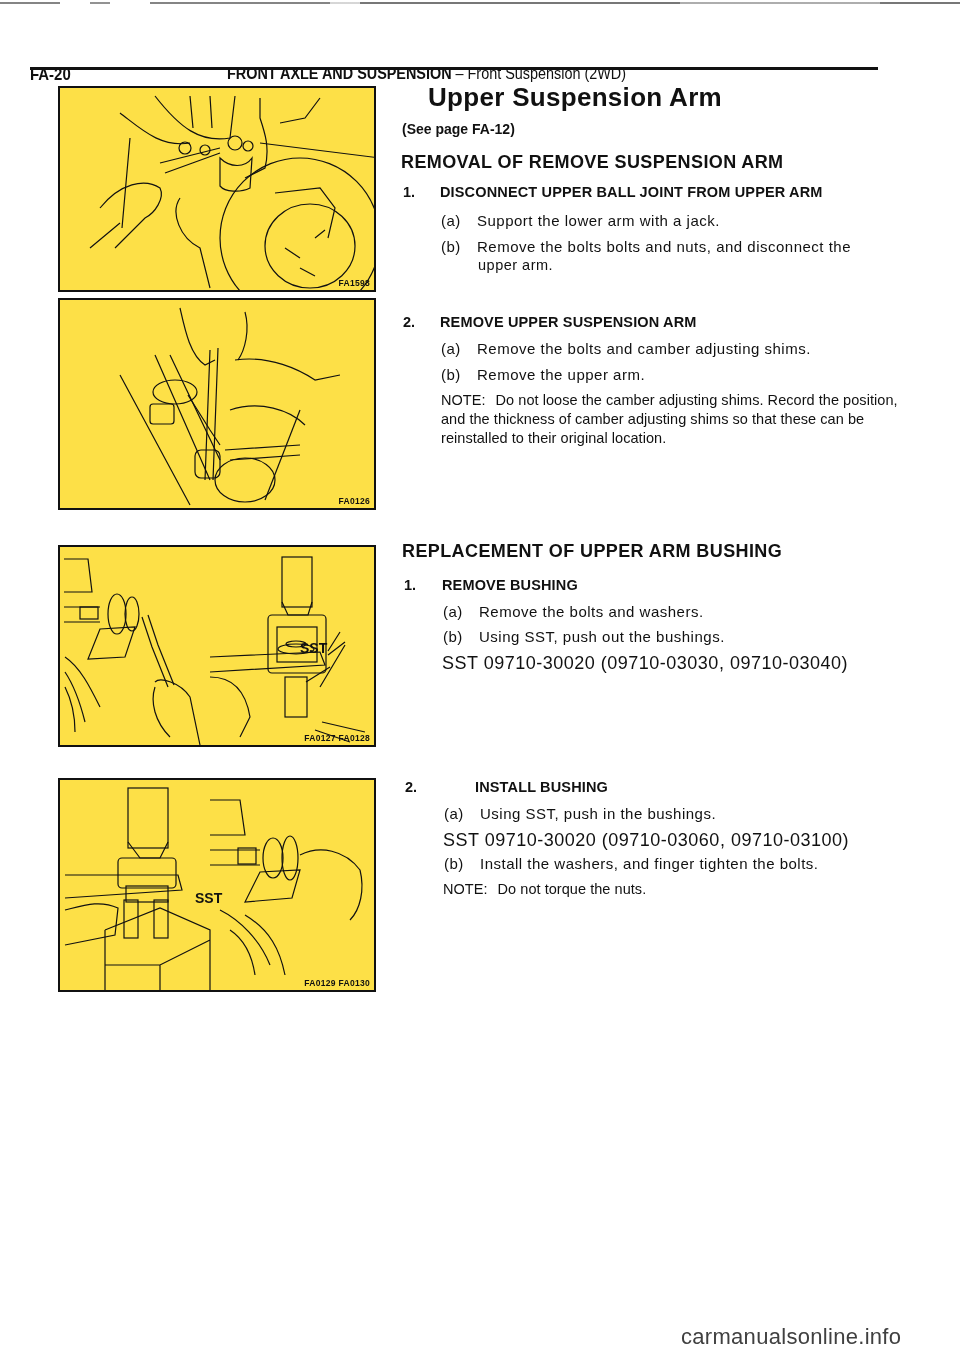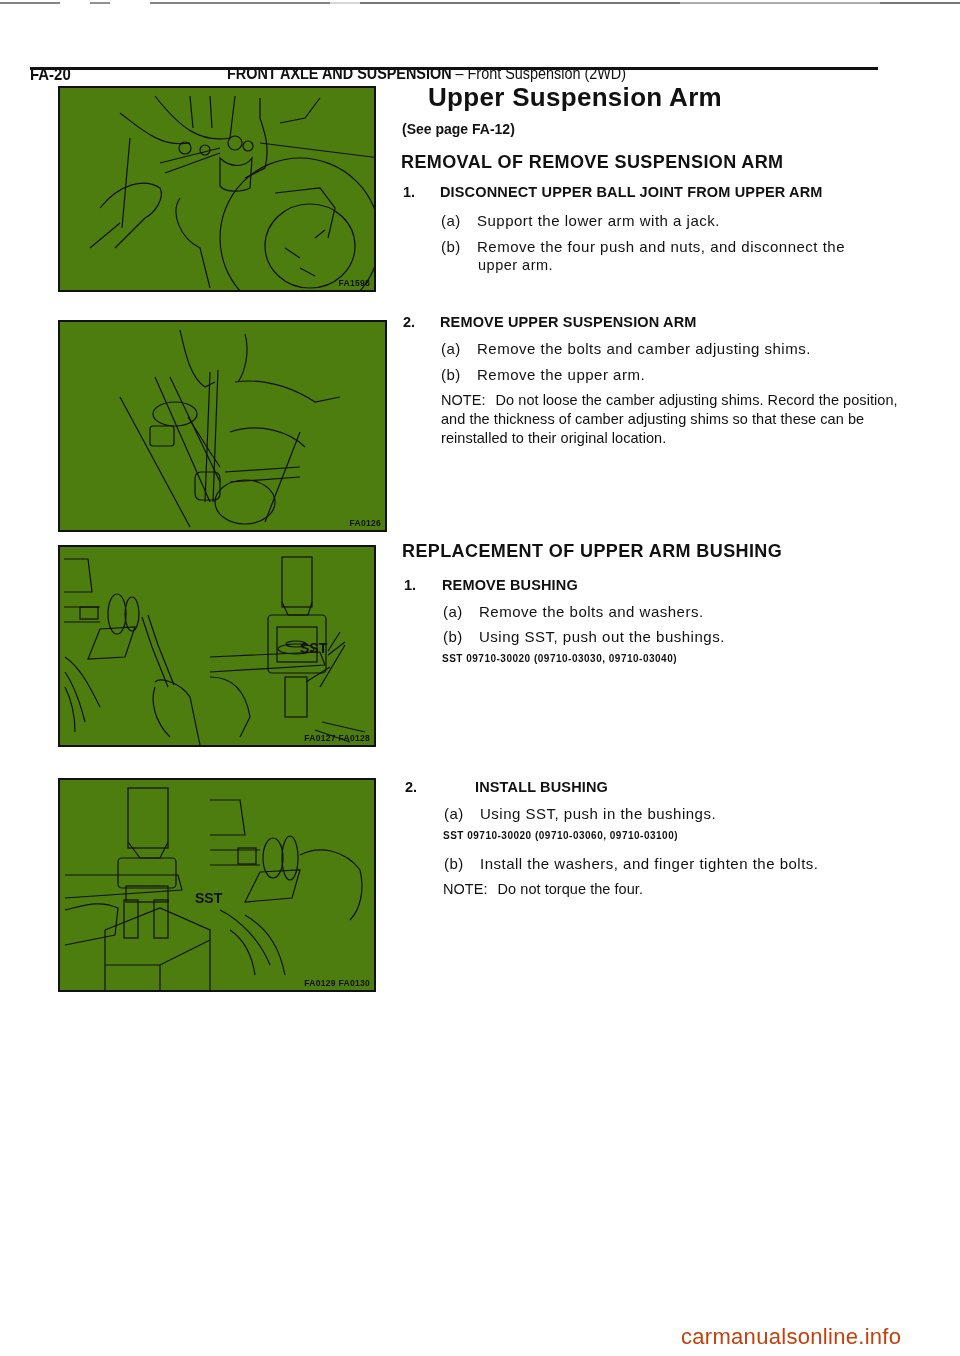--- a/index.html
+++ b/index.html
@@ -18,42 +18,42 @@
       font-family: "Liberation Sans", sans-serif; transform: scaleX(.88); transform-origin: left;
     }
     .header-title {
       position: absolute; left: 200px; top: 2px; font-size: 16px; white-space: nowrap;
       transform: scaleX(.9); transform-origin: left;
     }
     .header-title b { font-weight: bold; }
     .header-rule { position: absolute; left: 30px; top: 67px; width: 848px; height: 3px; background: #111; }
 
     .figure {
-      position: absolute; left: 58px; width: 314px; border: 2px solid #111; background: #4d7c0f; overflow: hidden;
+      position: absolute; left: 58px; width: 314px; border: 2px solid #111; background: #fde047; overflow: hidden;
     }
     .figure svg { position: absolute; left: 0; top: 0; }
     .fig-label {
       position: absolute; right: 4px; bottom: 2px; font-size: 8.5px; font-weight: bold; letter-spacing: .3px;
     }
     .callout {
       position: absolute; font-size: 14px; font-weight: bold;
     }
     .h1 { position: absolute; left: 400px; top: 82px; font-size: 26px; font-weight: bold; letter-spacing: .3px; margin-left: 28px; }
     .see { position: absolute; left: 402px; top: 121px; font-size: 14px; font-weight: bold; }
     .h2 { position: absolute; font-size: 18px; font-weight: bold; letter-spacing: .4px; white-space: nowrap; }
     .step-num { position: absolute; font-size: 14.5px; font-weight: bold; }
     .step-title { position: absolute; font-size: 14.5px; font-weight: bold; white-space: nowrap; letter-spacing: .15px; }
     .sub { position: absolute; font-size: 15px; letter-spacing: .5px; white-space: nowrap; }
     .sub .lbl { display: inline-block; width: 36px; }
     .sub-cont { position: absolute; font-size: 14.5px; letter-spacing: .5px; white-space: nowrap; }
     .note { position: absolute; font-size: 14.5px; line-height: 19px; width: 470px; letter-spacing: .05px; }
     .note .note-lbl { margin-right: 10px; }
-    .sst { position: absolute; font-size: 10px; letter-spacing: .5px; white-space: nowrap; font-weight: bold; }
+    .sst { position: absolute; font-size: 18px; letter-spacing: .5px; white-space: nowrap; }
     .watermark {
-      position: absolute; left: 681px; top: 1324px; font-size: 22px; color: #c2410c; letter-spacing: .3px; text-align: right;
+      position: absolute; left: 681px; top: 1324px; font-size: 22px; color: #404040; letter-spacing: .3px; text-align: right;
     }
   </style>
 </head>
 <body>
 
 <div class="scan-top-rule"></div>
 
 <div class="page-header">
   <span class="page-num">FA-20</span>
   <span class="header-title"><b>FRONT AXLE AND SUSPENSION</b><span> – </span><span>Front Suspension (2WD)</span></span>
@@ -78,21 +78,21 @@
     <path d="M40 120 C60 95 85 90 100 100 C105 110 95 125 85 130 L55 160"></path>
     <path d="M120 110 C110 125 120 150 140 160 L150 200"></path>
     <ellipse cx="240" cy="150" rx="80" ry="80"></ellipse>
     <ellipse cx="250" cy="158" rx="45" ry="42"></ellipse>
     <path d="M215 105 L260 100 L275 120 L268 150"></path>
     <path d="M225 160 L240 170 M240 180 L255 188 M255 150 L265 142"></path>
   </svg>
   <span class="fig-label">FA1598</span>
 </div>
 
-<div class="figure" style="top:320px;height:208px;padding-left:11px;">
+<div class="figure" style="top:298px;height:208px;">
   <svg width="314" height="208" viewBox="0 0 314 208" fill="none" stroke="#111" stroke-width="1.2">
     <path d="M120 8 C125 30 130 55 145 65 L155 60"></path>
     <path d="M185 12 C190 30 185 50 178 60"></path>
     <path d="M60 75 L130 205 M95 55 L150 180 M110 55 L160 160"></path>
     <ellipse cx="115" cy="92" rx="22" ry="12"></ellipse>
     <rect x="90" y="104" width="24" height="20" rx="3"></rect>
     <path d="M128 95 L150 130 L160 145"></path>
     <path d="M150 50 L145 180 M158 48 L153 180"></path>
     <rect x="135" y="150" width="25" height="28" rx="6"></rect>
     <path d="M175 60 C210 55 240 70 255 80 L280 75"></path>
@@ -156,21 +156,21 @@
 </div>
 
 <div class="h1">Upper Suspension Arm</div>
 <div class="see">(See page FA-12)</div>
 
 <div class="h2" style="left:401px;top:152px;">REMOVAL OF REMOVE SUSPENSION ARM</div>
 
 <div class="step-num" style="left:403px;top:184px;">1.</div>
 <div class="step-title" style="left:440px;top:184px;">DISCONNECT UPPER BALL JOINT FROM UPPER ARM</div>
 <div class="sub" style="left:441px;top:212px;"><span class="lbl">(a)</span><span>Support the lower arm with a jack.</span></div>
-<div class="sub" style="left:441px;top:238px;"><span class="lbl">(b)</span><span>Remove the four push and nuts, and disconnect the</span></div>
+<div class="sub" style="left:441px;top:238px;"><span class="lbl">(b)</span><span>Remove the bolts bolts and nuts, and disconnect the</span></div>
 <div class="sub-cont" style="left:478px;top:257px;">upper arm.</div>
 
 <div class="step-num" style="left:403px;top:314px;">2.</div>
 <div class="step-title" style="left:440px;top:314px;">REMOVE UPPER SUSPENSION ARM</div>
 <div class="sub" style="left:441px;top:340px;"><span class="lbl">(a)</span><span>Remove the bolts and camber adjusting shims.</span></div>
 <div class="sub" style="left:441px;top:366px;"><span class="lbl">(b)</span><span>Remove the upper arm.</span></div>
 <div class="note" style="left:441px;top:391px;"><span class="note-lbl">NOTE:</span><span>Do not loose the camber adjusting shims. Record the position, and the thickness of camber adjusting shims so that these can be reinstalled to their original location.</span></div>
 
 <div class="h2" style="left:402px;top:541px;">REPLACEMENT OF UPPER ARM BUSHING</div>
 
@@ -178,15 +178,15 @@
 <div class="step-title" style="left:442px;top:577px;">REMOVE BUSHING</div>
 <div class="sub" style="left:443px;top:603px;"><span class="lbl">(a)</span><span>Remove the bolts and washers.</span></div>
 <div class="sub" style="left:443px;top:628px;"><span class="lbl">(b)</span><span>Using SST, push out the bushings.</span></div>
 <div class="sst" style="left:442px;top:653px;">SST 09710-30020 (09710-03030, 09710-03040)</div>
 
 <div class="step-num" style="left:405px;top:779px;">2.</div>
 <div class="step-title" style="left:443px;top:779px;margin-left:32px;">INSTALL BUSHING</div>
 <div class="sub" style="left:444px;top:805px;"><span class="lbl">(a)</span><span>Using SST, push in the bushings.</span></div>
 <div class="sst" style="left:443px;top:830px;">SST 09710-30020 (09710-03060, 09710-03100)</div>
 <div class="sub" style="left:444px;top:855px;"><span class="lbl">(b)</span><span>Install the washers, and finger tighten the bolts.</span></div>
-<div class="note" style="left:443px;top:880px;"><span class="note-lbl">NOTE:</span><span>Do not torque the four.</span></div>
+<div class="note" style="left:443px;top:880px;"><span class="note-lbl">NOTE:</span><span>Do not torque the nuts.</span></div>
 
 <div class="watermark">carmanualsonline.info</div>
 
 </body></html>

